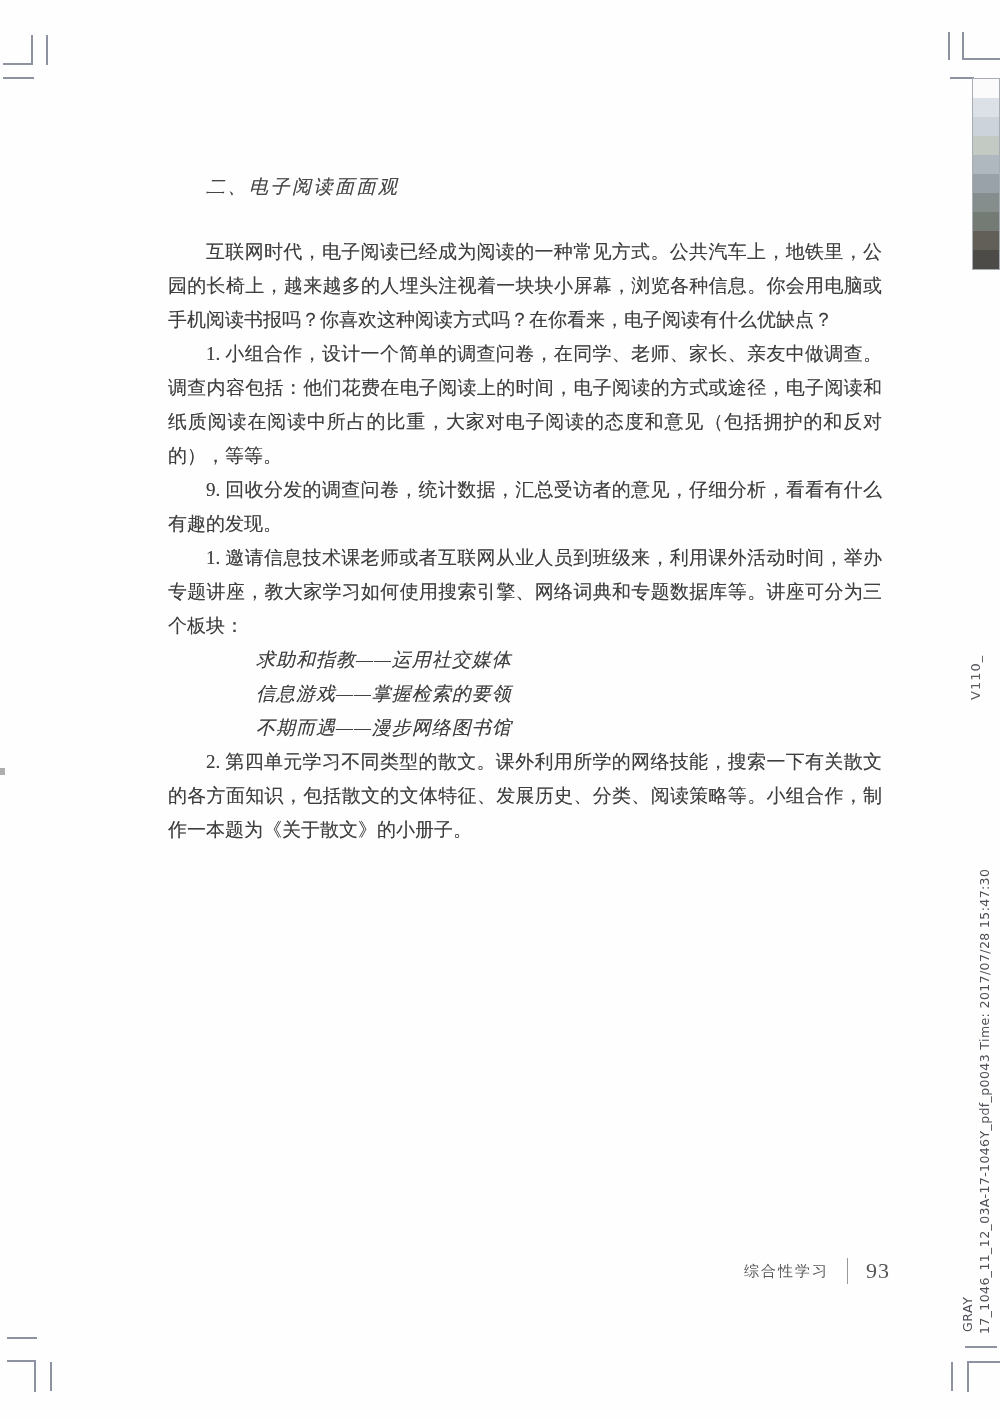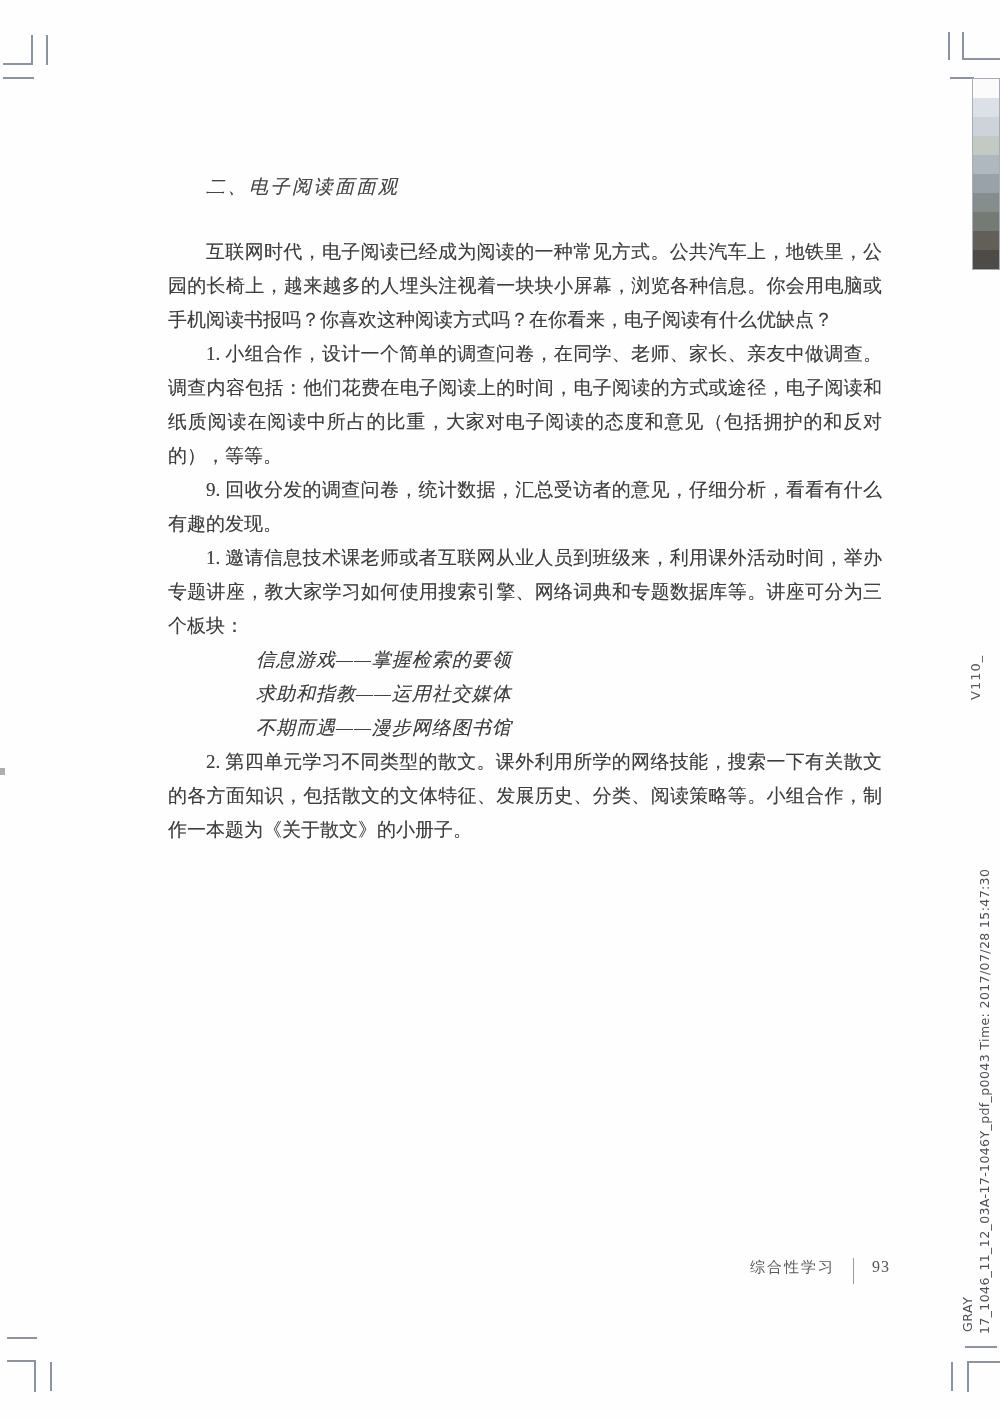--- a/index.html
+++ b/index.html
@@ -24,26 +24,26 @@
   #heading-1{margin:172px 0 33px 0;}
   #heading-2{margin:8px 0 26px 0;}
   .content p{margin:0;text-indent:2em;}
   .topic-line{
     margin-left:88px;font-style:italic;letter-spacing:1px;
     line-height:34px;color:#3e3e3e;
   }
   
   .footer{
     position:absolute;left:0;top:1258px;width:890px;
-    display:flex;justify-content:flex-end;
+    display:flex;justify-content:flex-end;align-items:center;
     font-size:15px;color:#5a5a5a;
   }
   .footer-label{letter-spacing:2px;}
   .footer-divider{width:1px;height:26px;background:#9a9a9a;margin:0 18px;}
-  .footer-page{font-size:16px;color:#555;letter-spacing:1px;}
+  .footer-page{font-size:22px;color:#555;letter-spacing:1px;}
   
   .gray-strip{
     position:absolute;left:972px;top:78px;width:26px;
     border:1px solid #a8adb4;
   }
   .gray-step{width:26px;height:19px;}
   
   .rot{
     position:absolute;transform-origin:0 0;transform:rotate(-90deg);
     font-family:"DejaVu Sans","Liberation Sans",sans-serif;
@@ -102,22 +102,22 @@
   <div class="rot" id="print-code">17_1046_11_12_03A-17-1046Y_pdf_p0043 Time: 2017/07/28 15:47:30</div>
   <div class="rot" id="color-mode">GRAY</div>
 
   <div class="content">
     <h2 class="sec-heading" id="heading-1">二、电子阅读面面观</h2>
     <p>互联网时代，电子阅读已经成为阅读的一种常见方式。公共汽车上，地铁里，公园的长椅上，越来越多的人埋头注视着一块块小屏幕，浏览各种信息。你会用电脑或手机阅读书报吗？你喜欢这种阅读方式吗？在你看来，电子阅读有什么优缺点？</p>
     <p>1. 小组合作，设计一个简单的调查问卷，在同学、老师、家长、亲友中做调查。调查内容包括：他们花费在电子阅读上的时间，电子阅读的方式或途径，电子阅读和纸质阅读在阅读中所占的比重，大家对电子阅读的态度和意见（包括拥护的和反对的），等等。</p>
     <p>9. 回收分发的调查问卷，统计数据，汇总受访者的意见，仔细分析，看看有什么有趣的发现。</p>
 
     <p>1. 邀请信息技术课老师或者互联网从业人员到班级来，利用课外活动时间，举办专题讲座，教大家学习如何使用搜索引擎、网络词典和专题数据库等。讲座可分为三个板块：</p>
+    <div class="topic-line">求助和指教——运用社交媒体</div>
     <div class="topic-line">信息游戏——掌握检索的要领</div>
-    <div class="topic-line">求助和指教——运用社交媒体</div>
     <div class="topic-line">不期而遇——漫步网络图书馆</div>
     <p>2. 第四单元学习不同类型的散文。课外利用所学的网络技能，搜索一下有关散文的各方面知识，包括散文的文体特征、发展历史、分类、阅读策略等。小组合作，制作一本题为《关于散文》的小册子。</p>
   </div>
 
   <div class="footer">
     <span class="footer-label">综合性学习</span>
     <span class="footer-divider"></span>
     <span class="footer-page">93</span>
   </div>
 

